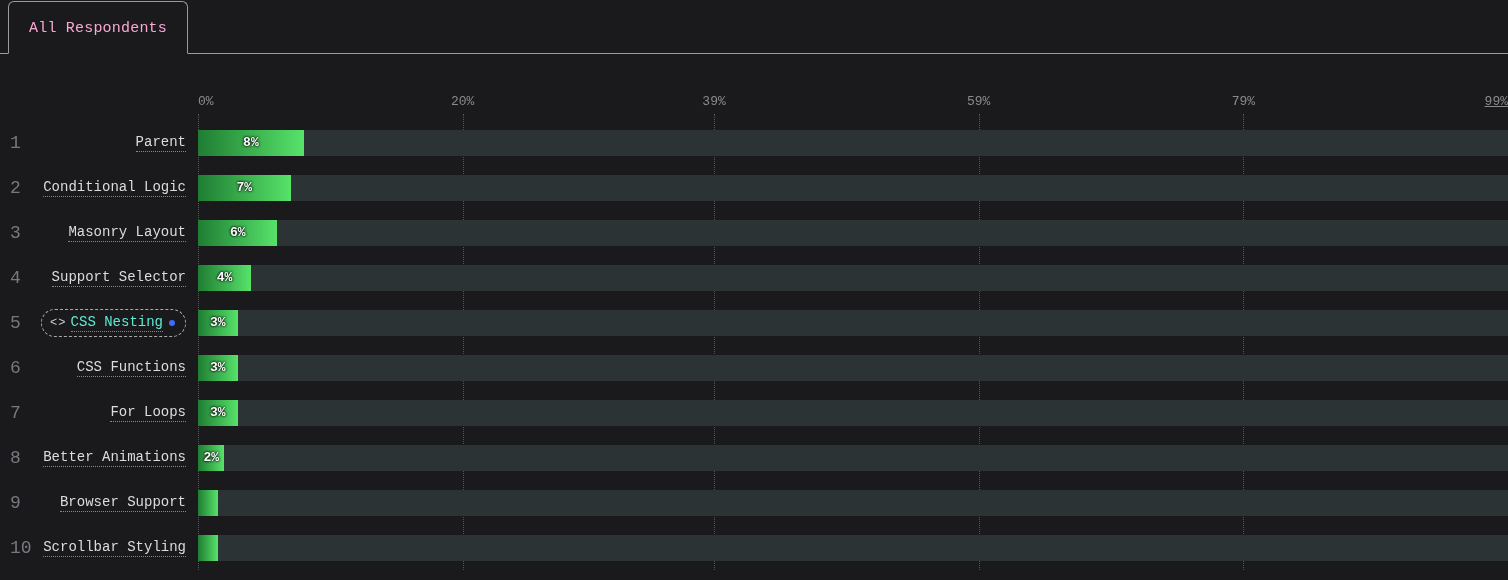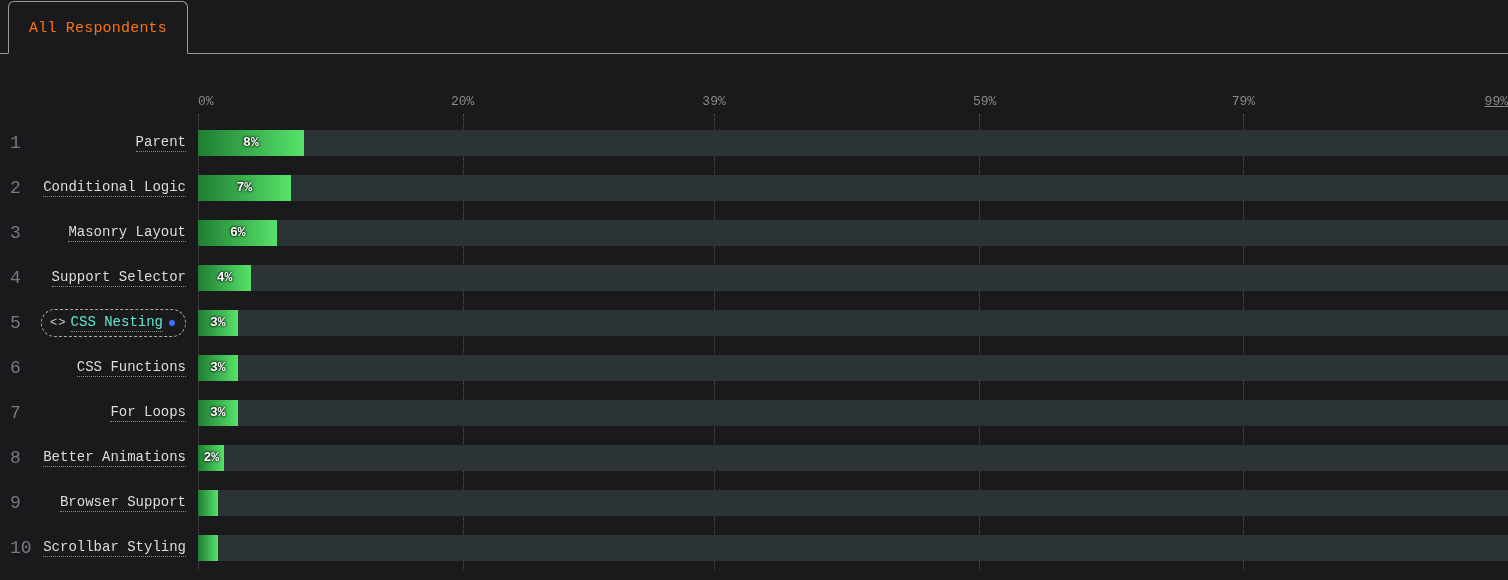--- a/index.html
+++ b/index.html
@@ -20,21 +20,21 @@
       height: 54px;
       position: relative;
     }
     .tab {
       padding: 18px 20px 14px;
       cursor: pointer;
       font-size: 15px;
       letter-spacing: 0.2px;
     }
     .tab.active {
-      color: #f97316;
+      color: #f9a8d4;
       border: 1px solid #9a9a9a;
       border-bottom: 1px solid #1a1a1c;
       border-top-left-radius: 6px;
       border-top-right-radius: 6px;
       position: relative;
       top: 1px;
       background: #1a1a1c;
     }
     .tab.add {
       color: #4ce04c;
@@ -171,21 +171,21 @@
 <div class="tabs">
   <div class="tab active">All Respondents</div>
 </div>
 
 <div class="chart-wrap">
 
   <div class="axis-row" id="axis-row">
       <span class="axis-tick" style="left: 0%;">0%</span>
       <span class="axis-tick" style="left: 20.202%;">20%</span>
       <span class="axis-tick" style="left: 39.3939%;">39%</span>
-      <span class="axis-tick" style="left: 59.596%; margin-left: 6px;">59%</span>
+      <span class="axis-tick" style="left: 59.596%;">59%</span>
       <span class="axis-tick" style="left: 79.798%; text-align: center;">79%</span>
       <span class="axis-tick" style="left: 100%;">99%</span>
     </div>
 
   <div class="labels-col" id="labels-col">
       <div class="label-row">
         <span class="rank">1</span>
         <span class="cat-label">Parent</span>
       </div>
       <div class="label-row">

